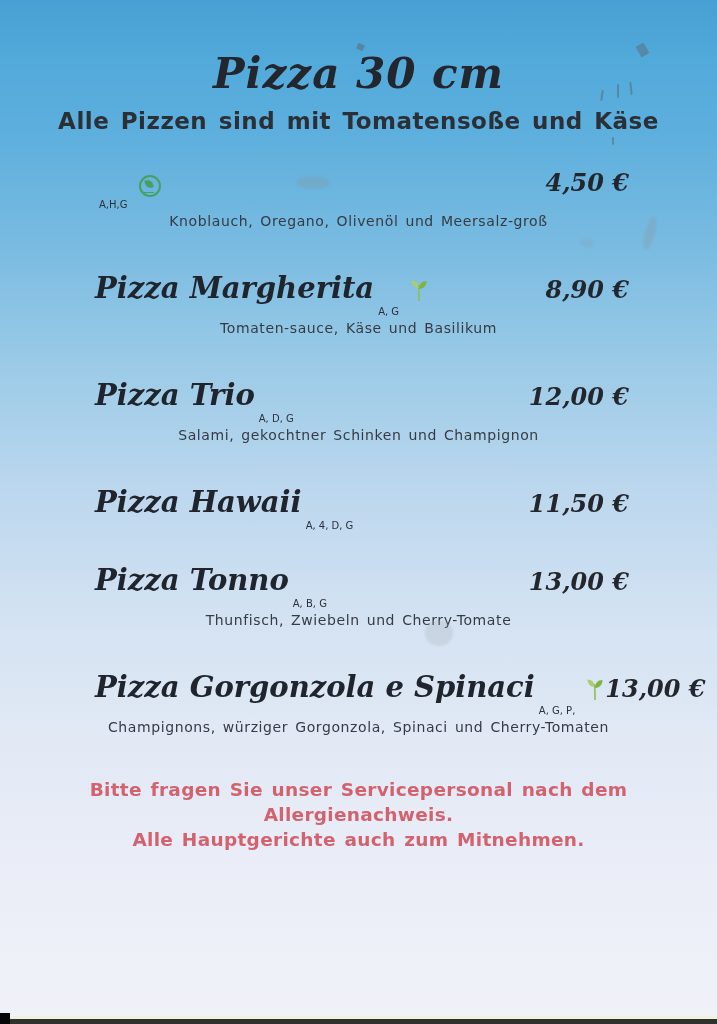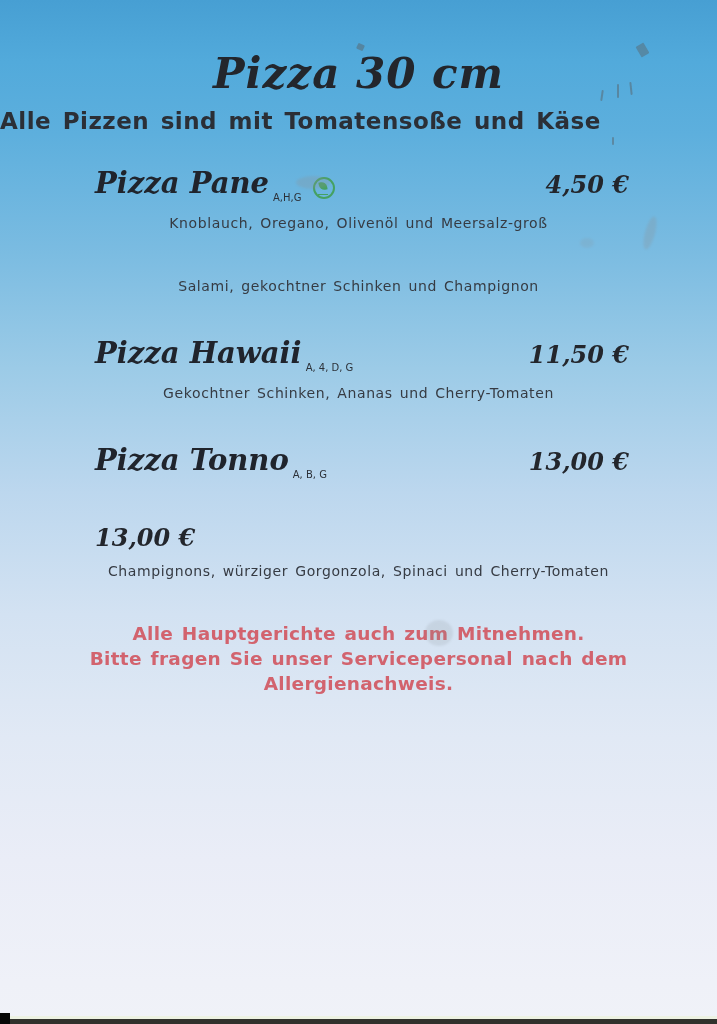--- a/index.html
+++ b/index.html
@@ -17,20 +17,21 @@
     margin:52px 0 0 0;
     text-align:center;
     font-family:"DejaVu Serif",serif;
     font-style:italic;font-weight:700;
     font-size:42px;line-height:1.05;
     color:#23262c;
     letter-spacing:1px;
   }
   .subtitle{
     margin:12px 0 0 0;
+    text-align:center;
     font-size:23px;font-weight:700;
     color:#2b2f36;
     letter-spacing:0.5px;
     word-spacing:3px;
   }
   .items{margin-top:32px;}
   .item{margin-bottom:37px;}
   .item-row{
     display:flex;align-items:baseline;justify-content:space-between;
     padding:0 88px 0 95px;
@@ -39,21 +40,21 @@
   .item-nameblock{display:flex;align-items:baseline;}
   .item-name{
     font-family:"DejaVu Serif",serif;
     font-style:italic;font-weight:700;
     font-size:29px;color:#20242c;
     white-space:nowrap;
   }
   .item-allergens{
     font-size:10px;color:#2c3138;
     margin-left:4px;
-    position:relative;top:8px;
+    position:relative;top:17px;
     white-space:nowrap;
   }
   .item-price{
     font-family:"DejaVu Serif",serif;
     font-style:italic;font-weight:700;
     font-size:24px;color:#23262c;
     white-space:nowrap;
   }
   .item-desc{
     text-align:center;
@@ -106,73 +107,106 @@
 
 <div class="page">
 
   <h1 class="title">Pizza 30 cm</h1>
   <h2 class="subtitle">Alle Pizzen sind mit Tomatensoße und Käse</h2>
 
   <div class="items" id="items">
   <div class="item">
     <div class="item-row">
       <span class="item-nameblock">
-        <span class="item-name">Pizza Pane</span>
         <span class="item-allergens">A,H,G</span>
         <span class="stamp">
           <span class="stamp-leaf"></span>
           <span class="stamp-line"></span>
         </span>
 
       </span>
       <span class="item-price">4,50 €</span>
     </div>
     <div class="item-desc">Knoblauch, Oregano, Olivenöl und Meersalz-groß</div>
   </div>
 
-
-  <div class="item">
+  <div class="item">
+    <div class="item-row">
+      <span class="item-nameblock">
+        <span class="item-name">Pizza Margherita</span>
+        <span class="item-allergens">A, G</span>
+
+        <svg class="leaf" width="20" height="24" viewBox="0 0 20 24">
+          <path d="M10 23 C10 15 10 11 9.5 7" stroke="#8fbf4d" stroke-width="1.6" fill="none"></path>
+          <path d="M9.5 10 C5.5 10 2.5 7 2.5 2.5 C7 2.5 9.5 5.5 9.5 10 Z" fill="#aacd6e"></path>
+          <path d="M10 11 C14.5 11 17.5 7.5 17.5 3 C12.5 3 10 6.5 10 11 Z" fill="#7fb345"></path>
+        </svg>
+      </span>
+      <span class="item-price">8,90 €</span>
+    </div>
+    <div class="item-desc">Tomaten-sauce, Käse und Basilikum</div>
+  </div>
+
+  <div class="item">
+    <div class="item-row">
+      <span class="item-nameblock">
+        <span class="item-name">Pizza Trio</span>
+        <span class="item-allergens">A, D, G</span>
+
+      </span>
+      <span class="item-price">12,00 €</span>
+    </div>
     <div class="item-desc">Salami, gekochtner Schinken und Champignon</div>
   </div>
 
 
   <div class="item">
     <div class="item-row">
       <span class="item-nameblock">
         <span class="item-name">Pizza Hawaii</span>
         <span class="item-allergens">A, 4, D, G</span>
 
       </span>
       <span class="item-price">11,50 €</span>
     </div>
-    <div class="item-desc">Gekochtner Schinken, Ananas und Cherry-Tomaten</div>
   </div>
 
   <div class="item">
     <div class="item-row">
       <span class="item-nameblock">
         <span class="item-name">Pizza Tonno</span>
         <span class="item-allergens">A, B, G</span>
 
       </span>
       <span class="item-price">13,00 €</span>
     </div>
-  </div>
-
-  <div class="item">
-    <div class="item-row">
+    <div class="item-desc">Thunfisch, Zwiebeln und Cherry-Tomate</div>
+  </div>
+
+  <div class="item">
+    <div class="item-row">
+      <span class="item-nameblock">
+        <span class="item-name">Pizza Gorgonzola e Spinaci</span>
+        <span class="item-allergens">A, G, P,</span>
+
+        <svg class="leaf" width="20" height="24" viewBox="0 0 20 24">
+          <path d="M10 23 C10 15 10 11 9.5 7" stroke="#8fbf4d" stroke-width="1.6" fill="none"></path>
+          <path d="M9.5 10 C5.5 10 2.5 7 2.5 2.5 C7 2.5 9.5 5.5 9.5 10 Z" fill="#aacd6e"></path>
+          <path d="M10 11 C14.5 11 17.5 7.5 17.5 3 C12.5 3 10 6.5 10 11 Z" fill="#7fb345"></path>
+        </svg>
+      </span>
       <span class="item-price">13,00 €</span>
     </div>
     <div class="item-desc">Champignons, würziger Gorgonzola, Spinaci und Cherry-Tomaten</div>
   </div>
 </div>
 
   <div class="notes">
+    <div>Bitte fragen Sie unser Servicepersonal nach dem Allergienachweis.</div>
     <div>Alle Hauptgerichte auch zum Mitnehmen.</div>
-    <div>Bitte fragen Sie unser Servicepersonal nach dem Allergienachweis.</div>
   </div>
 
   <div class="speck" style="left:357px;top:44px;width:7px;height:6px;transform:rotate(25deg);"></div>
   <div class="speck" style="left:638px;top:44px;width:9px;height:12px;transform:rotate(-30deg);opacity:0.5;"></div>
   <div class="speck" style="left:601px;top:90px;width:2px;height:11px;transform:rotate(8deg);"></div>
   <div class="speck" style="left:617px;top:84px;width:2px;height:14px;"></div>
   <div class="speck" style="left:630px;top:82px;width:2px;height:13px;transform:rotate(-6deg);"></div>
   <div class="speck" style="left:612px;top:137px;width:2px;height:8px;"></div>
   <div class="smudge" style="left:296px;top:176px;width:34px;height:13px;"></div>
   <div class="smudge" style="left:645px;top:216px;width:10px;height:34px;transform:rotate(15deg);"></div>

